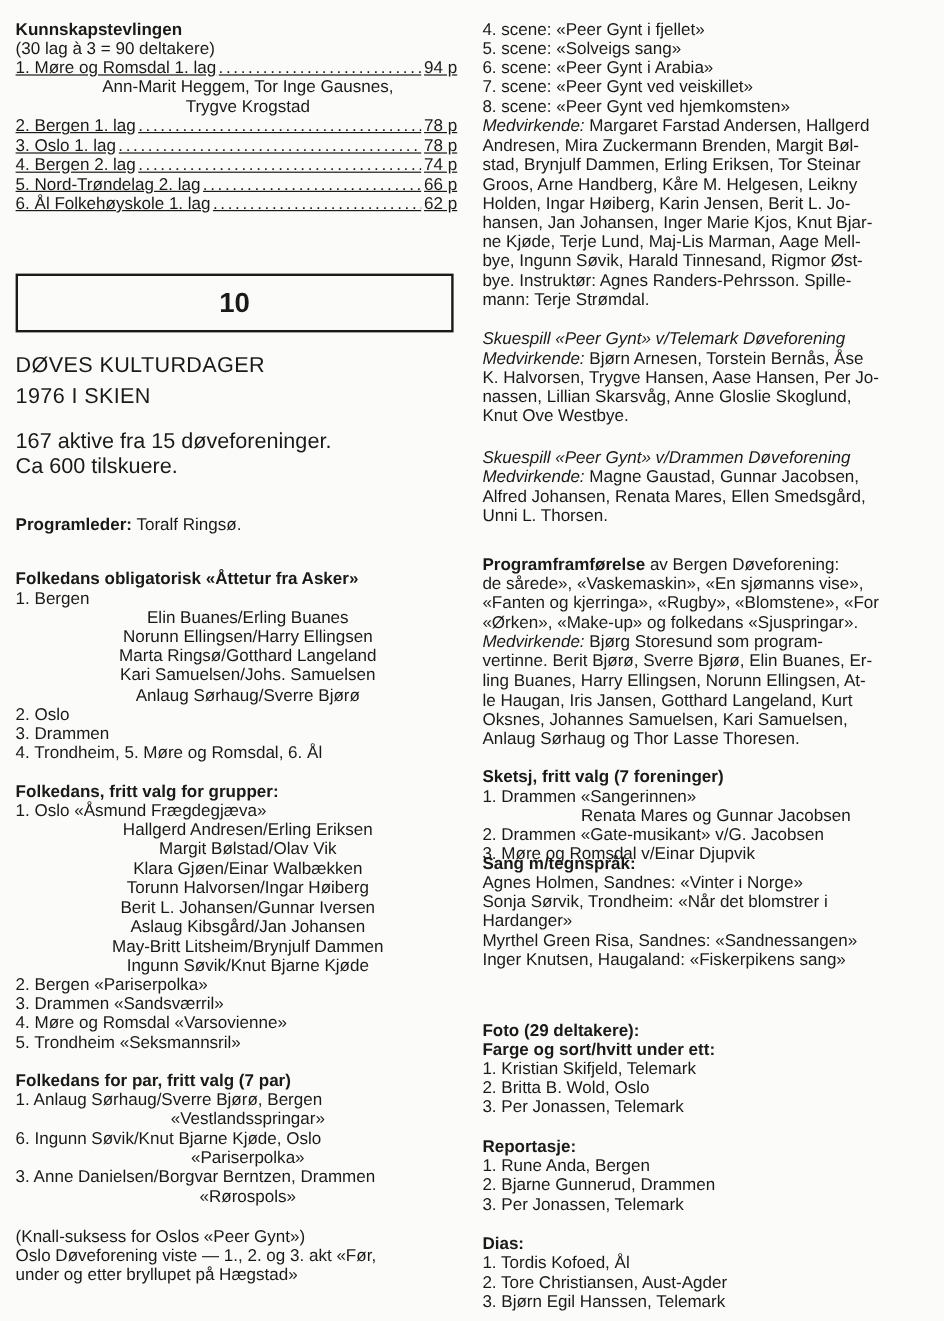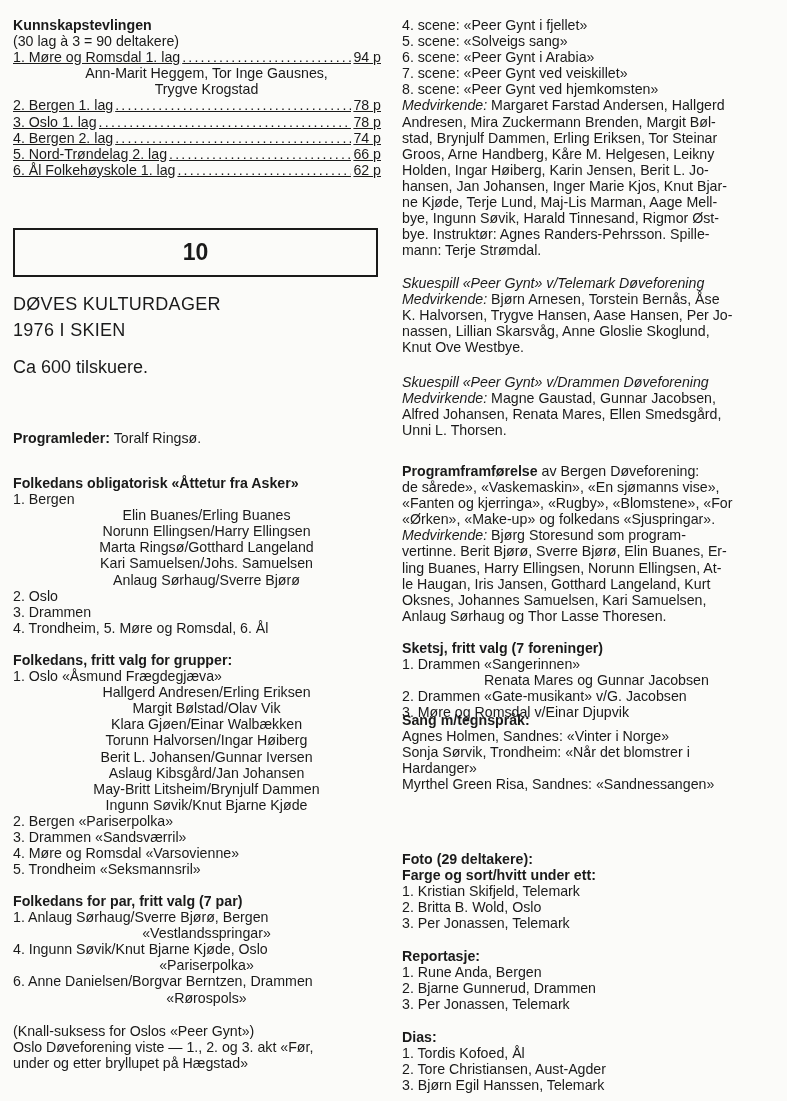--- a/index.html
+++ b/index.html
@@ -84,20 +84,21 @@
 <div class="numbox">
   <span>10</span>
 </div>
 
 <div class="headline">
   <div>DØVES KULTURDAGER</div>
   <div>1976 I SKIEN</div>
 </div>
 
 <div class="lead">
+  <div>167 aktive fra 15 døveforeninger.</div>
   <div>Ca 600 tilskuere.</div>
 </div>
 
 <div class="col left" style="top:0;">
   <div class="block" style="top:430px;">
     <span class="b">Programleder:</span><span> Toralf Ringsø.</span>
   </div>
 
   <div class="block" style="top:475px;">
     <div class="line b">Folkedans obligatorisk «Åttetur fra Asker»</div>
@@ -126,23 +127,23 @@
     <div class="line">2. Bergen «Pariserpolka»</div>
     <div class="line">3. Drammen «Sandsværril»</div>
     <div class="line">4. Møre og Romsdal «Varsovienne»</div>
     <div class="line">5. Trondheim «Seksmannsril»</div>
   </div>
 
   <div class="block" style="top:893px;">
     <div class="line b">Folkedans for par, fritt valg (7 par)</div>
     <div class="line">1. Anlaug Sørhaug/Sverre Bjørø, Bergen</div>
     <div class="line ind">«Vestlandsspringar»</div>
-    <div class="line">4. Ingunn Søvik/Knut Bjarne Kjøde, Oslo</div>
+    <div class="line">6. Ingunn Søvik/Knut Bjarne Kjøde, Oslo</div>
     <div class="line ind">«Pariserpolka»</div>
-    <div class="line">6. Anne Danielsen/Borgvar Berntzen, Drammen</div>
+    <div class="line">3. Anne Danielsen/Borgvar Berntzen, Drammen</div>
     <div class="line ind">«Rørospols»</div>
   </div>
 
   <div class="block" style="top:1023px;">
     <div class="line">(Knall-suksess for Oslos «Peer Gynt»)</div>
     <div class="line">Oslo Døveforening viste — 1., 2. og 3. akt «Før,</div>
     <div class="line">under og etter bryllupet på Hægstad»</div>
   </div>
 </div>
 
@@ -201,20 +202,21 @@
     <div class="line">2. Drammen «Gate-musikant» v/G. Jacobsen</div>
     <div class="line">3. Møre og Romsdal v/Einar Djupvik</div>
   </div>
 
   <div class="block" style="top:712px;">
     <div class="line b">Sang m/tegnspråk:</div>
     <div class="line">Agnes Holmen, Sandnes: «Vinter i Norge»</div>
     <div class="line">Sonja Sørvik, Trondheim: «Når det blomstrer i</div>
     <div class="line">Hardanger»</div>
     <div class="line">Myrthel Green Risa, Sandnes: «Sandnessangen»</div>
+    <div class="line">Inger Knutsen, Haugaland: «Fiskerpikens sang»</div>
   </div>
 
   <div class="block" style="top:851px;">
     <div class="line b">Foto (29 deltakere):</div>
     <div class="line b">Farge og sort/hvitt under ett:</div>
     <div class="line">1. Kristian Skifjeld, Telemark</div>
     <div class="line">2. Britta B. Wold, Oslo</div>
     <div class="line">3. Per Jonassen, Telemark</div>
   </div>
 

